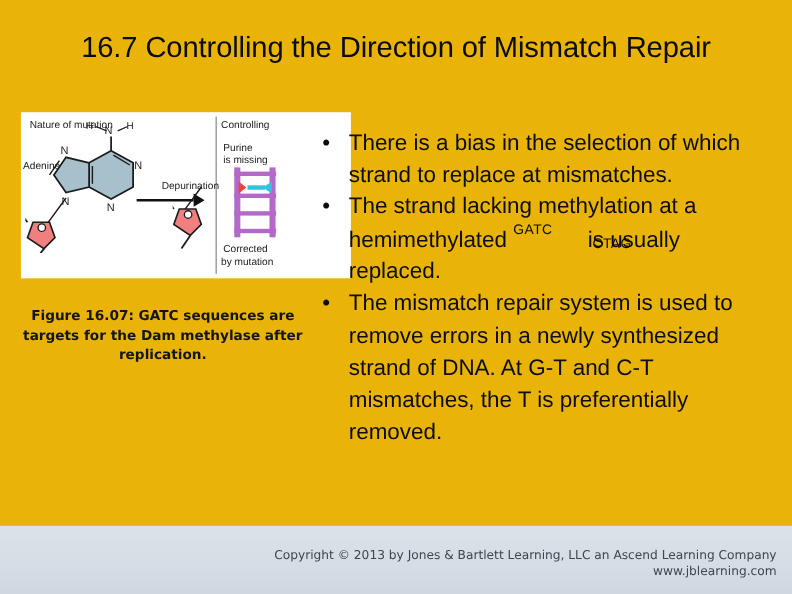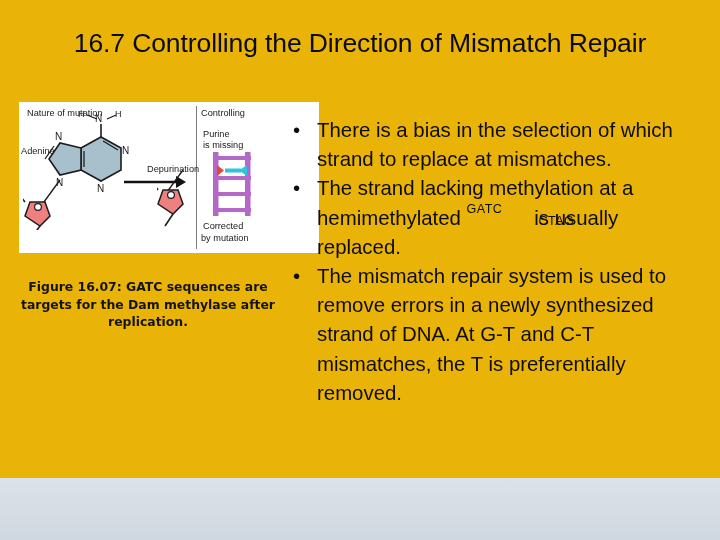--- a/index.html
+++ b/index.html
@@ -295,14 +295,18 @@
     </li>
 
     <li class="bullet-item">
       <span class="bullet-marker">•</span>
       <span>The mismatch repair system is used to remove errors in a newly synthesized strand of DNA. At G-T and C-T mismatches, the T is preferentially removed.</span>
     </li>
 
   </ul>
 
   <div id="footer-band"></div>
+  <div id="footer-text">
+    <span>Copyright © 2013 by Jones &amp; Bartlett Learning, LLC an Ascend Learning Company</span>
+    <span id="footer-line2">www.jblearning.com</span>
+  </div>
 
 </div>
 
 </body></html>

